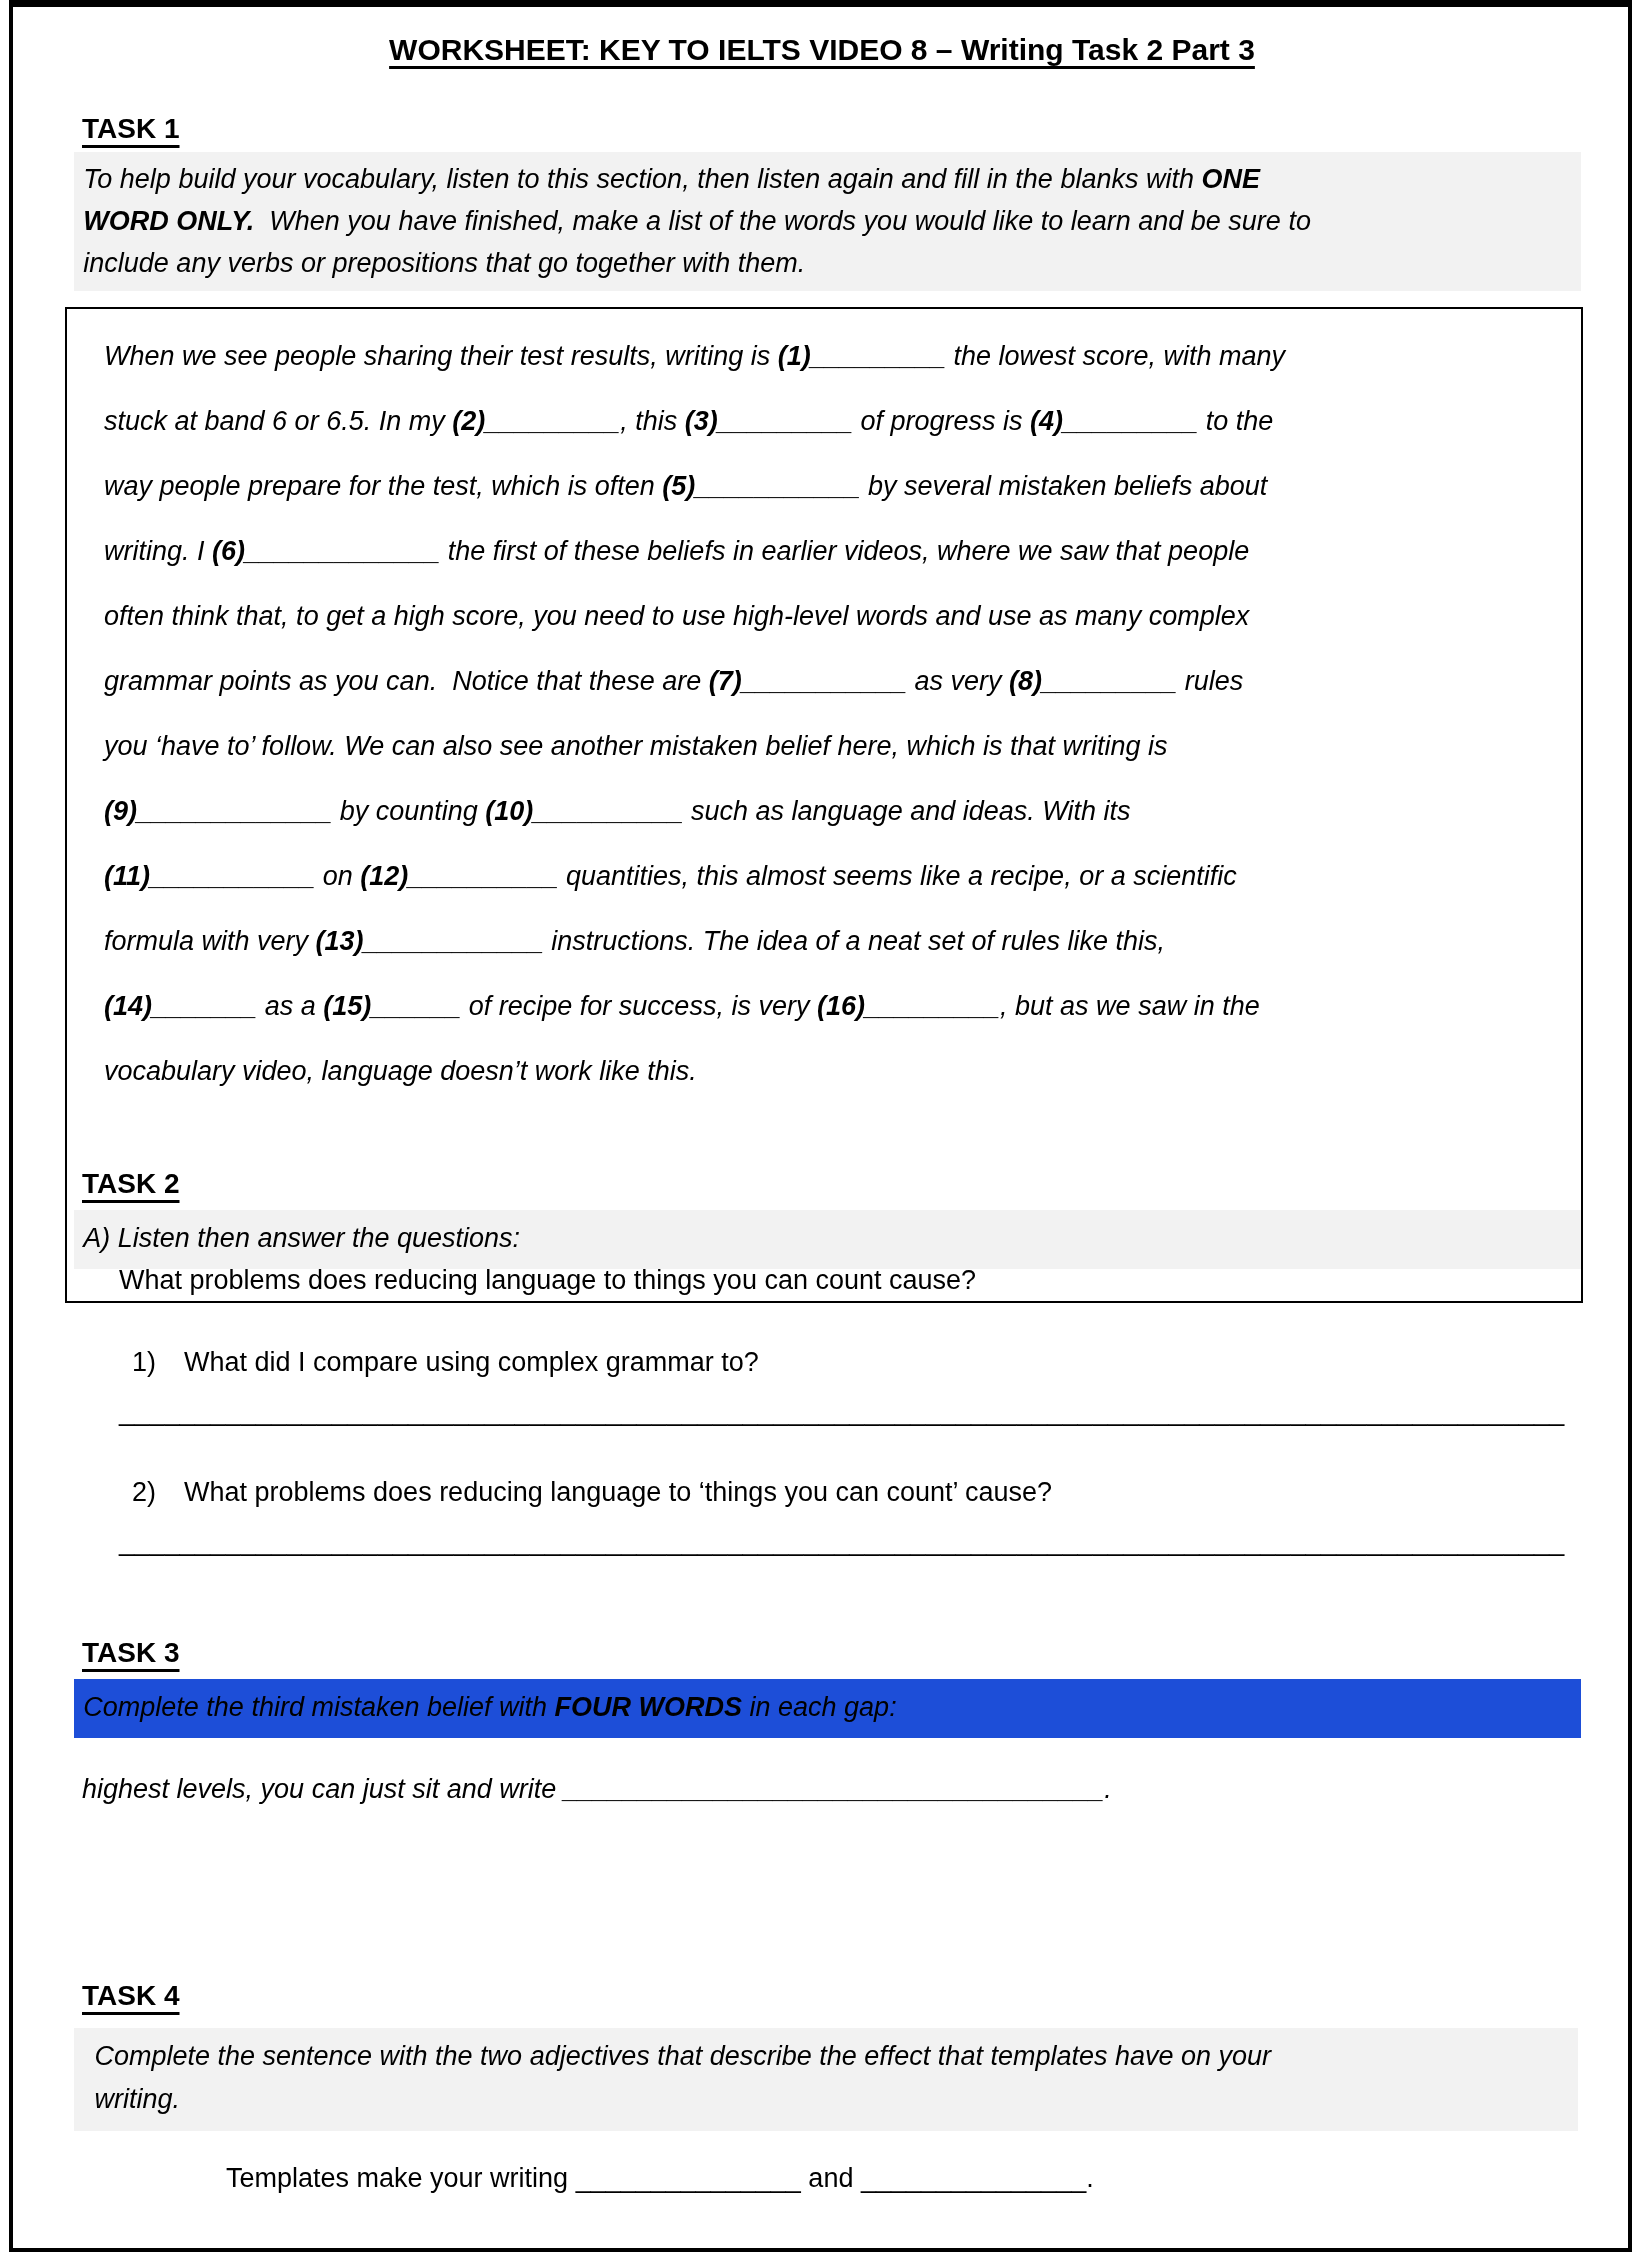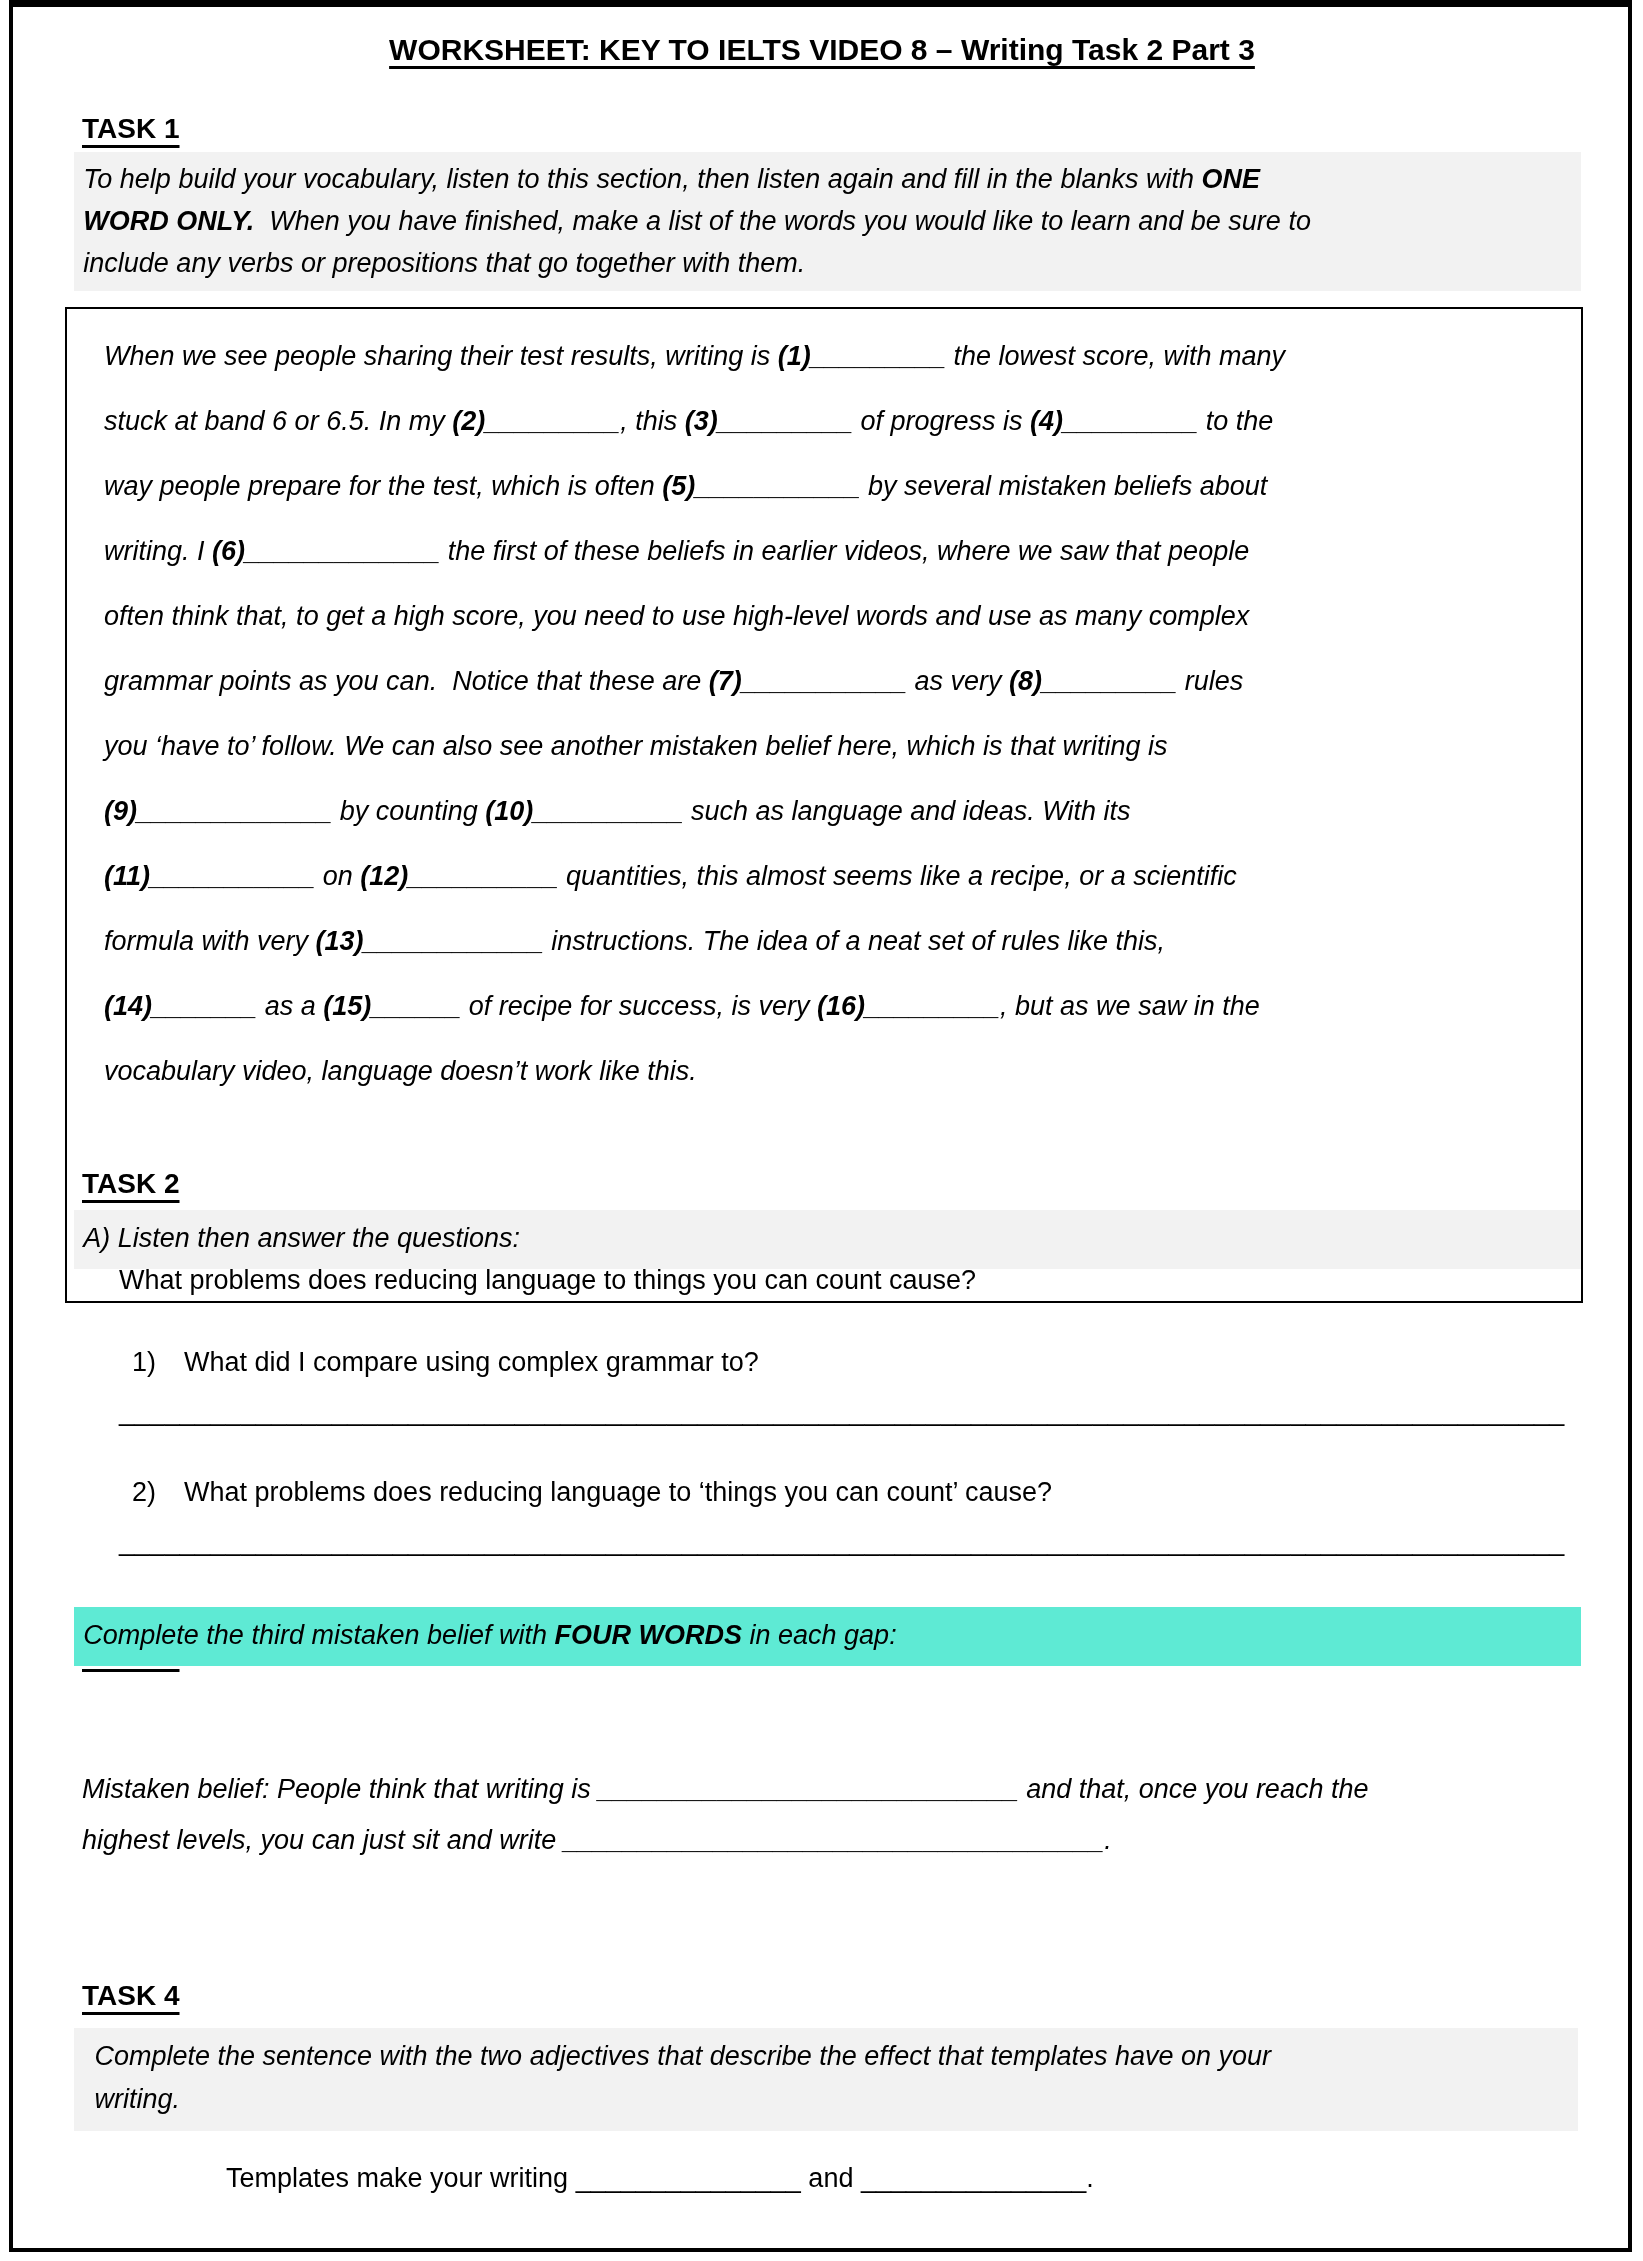--- a/index.html
+++ b/index.html
@@ -87,26 +87,25 @@
 <div class="abs answer-line" style="top:1396px;">_______________________________________________________________________________________________</div>
 
 <div class="abs q-row" style="top:1477px;">
   <span>2)</span>
   <span>What problems does reducing language to ‘things you can count’ cause?</span>
 </div>
 <div class="abs answer-line" style="top:1526px;">_______________________________________________________________________________________________</div>
 
 <div class="abs task-heading" style="top:1637px;">TASK 3</div>
 
-<div class="abs instr hl" style="top: 1607px; padding: 7.4px 0px 9.3px 9.3px; background: #5eead4;">
+<div class="abs instr hl" style="top: 1679px; padding: 7.4px 0px 9.3px 9.3px; background: #1d4ed8;">
   <div class="line">Complete the third mistaken belief with <b>FOUR WORDS</b> in each gap:</div>
 </div>
 
 <div class="abs sent" style="top:1764px;">
-    <div class="line">Mistaken belief: People think that writing is ____________________________ and that, once you reach the</div>
     <div class="line">highest levels, you can just sit and write ____________________________________.</div>
   </div>
 
 <div class="abs task-heading" style="top:1980px;">TASK 4</div>
 
 <div class="abs instr hl" style="top: 2028px; width: 1484px; padding: 7.4px 0px 9.3px 20.4px; line-height: 43px; background: rgb(242, 242, 242);">
     <div class="line">Complete the sentence with the two adjectives that describe the effect that templates have on your</div>
     <div class="line">writing.</div>
   </div>
 

